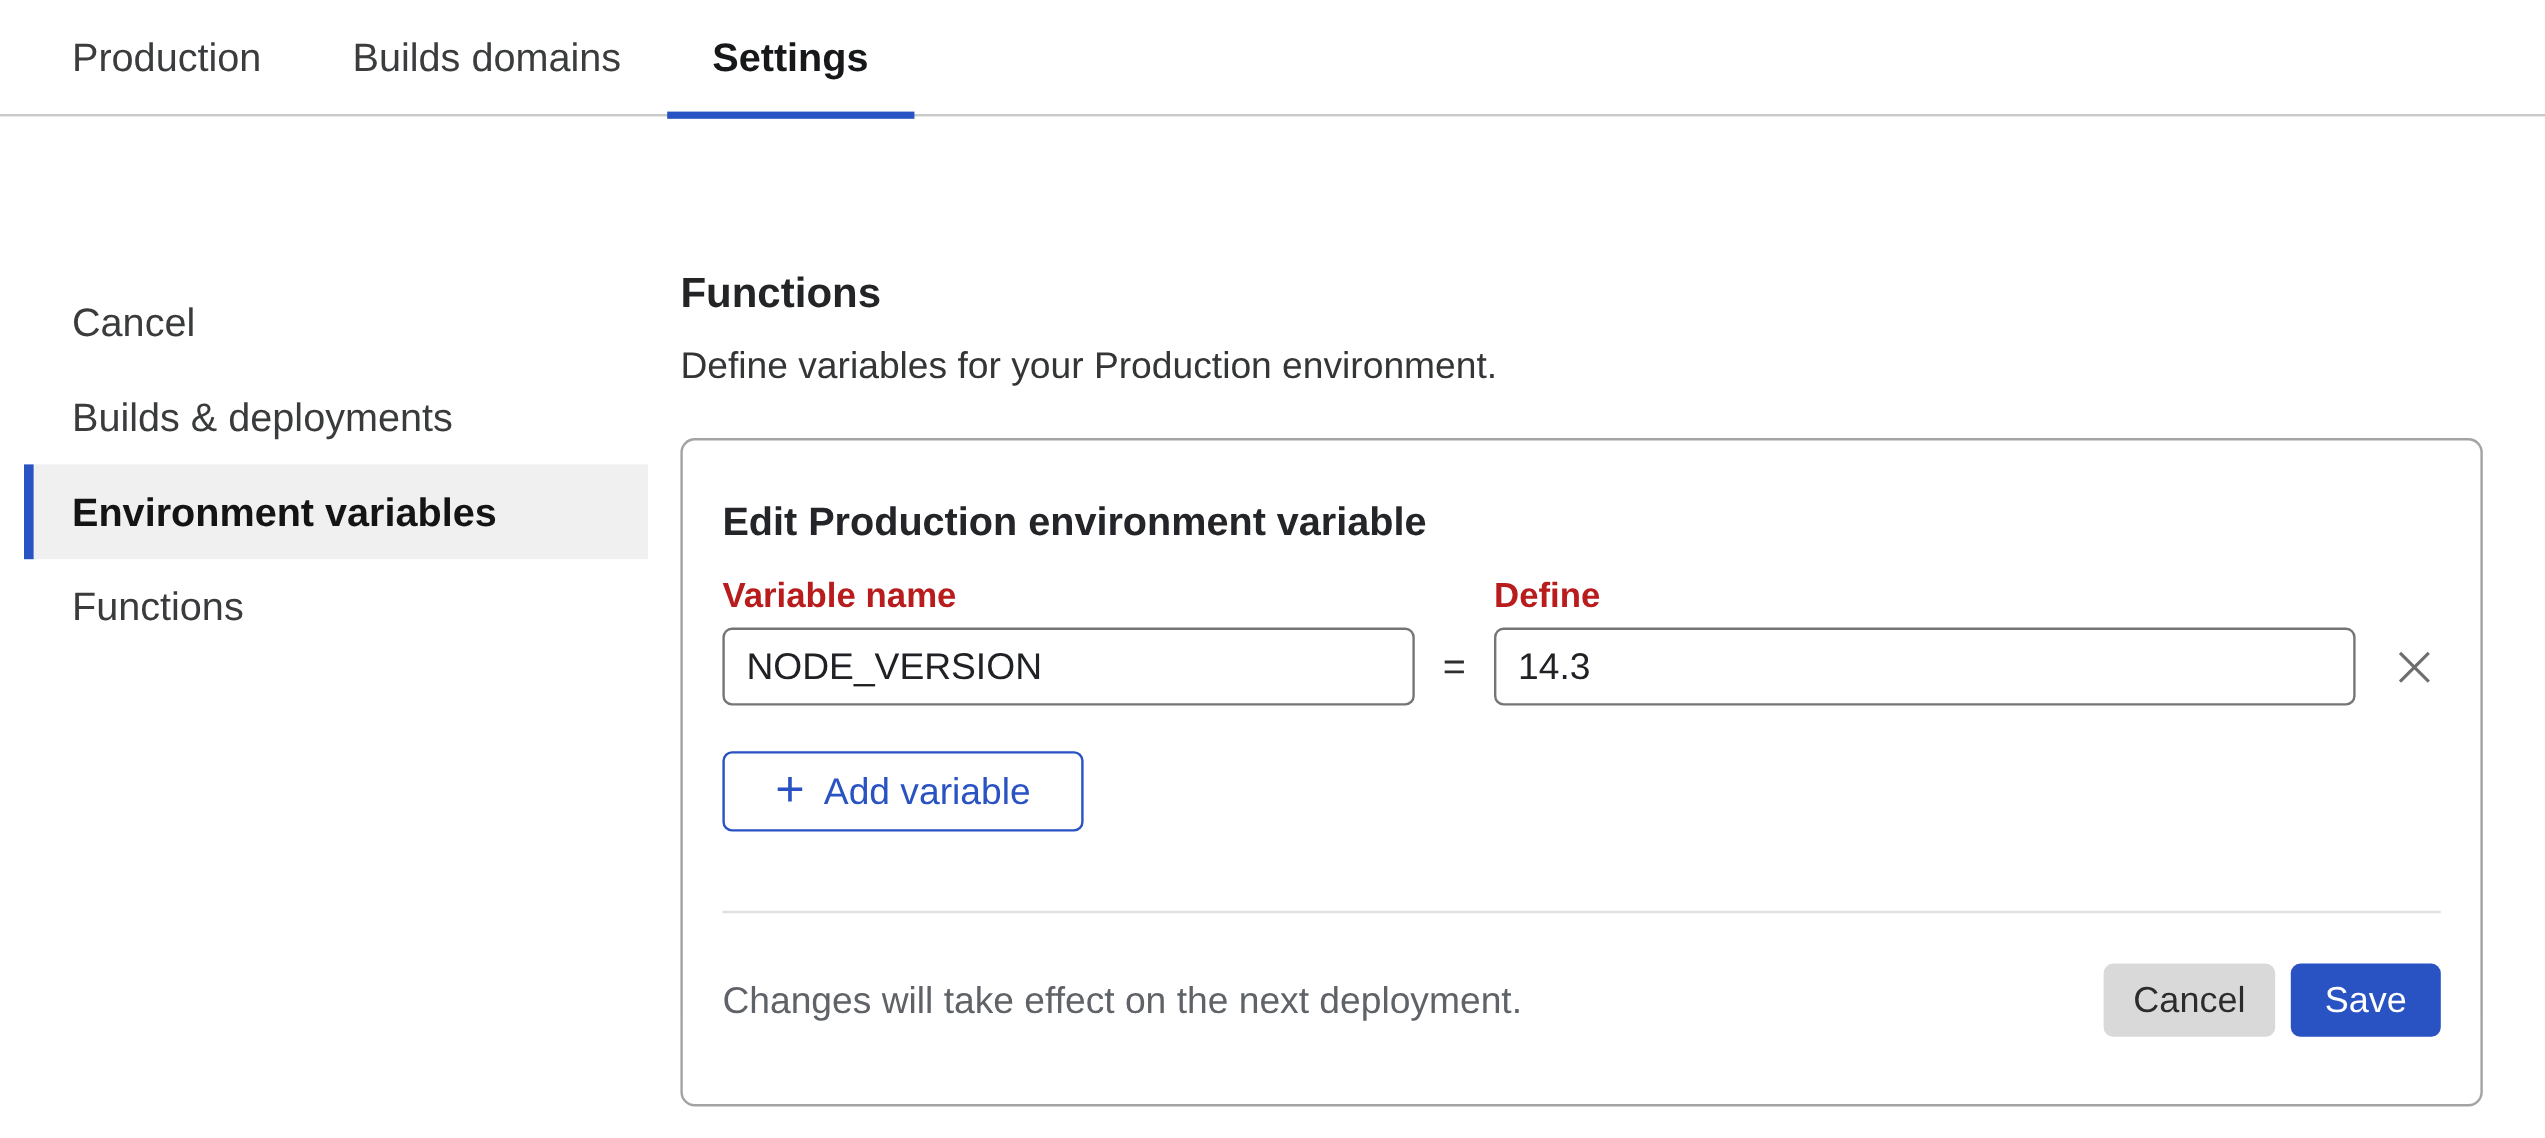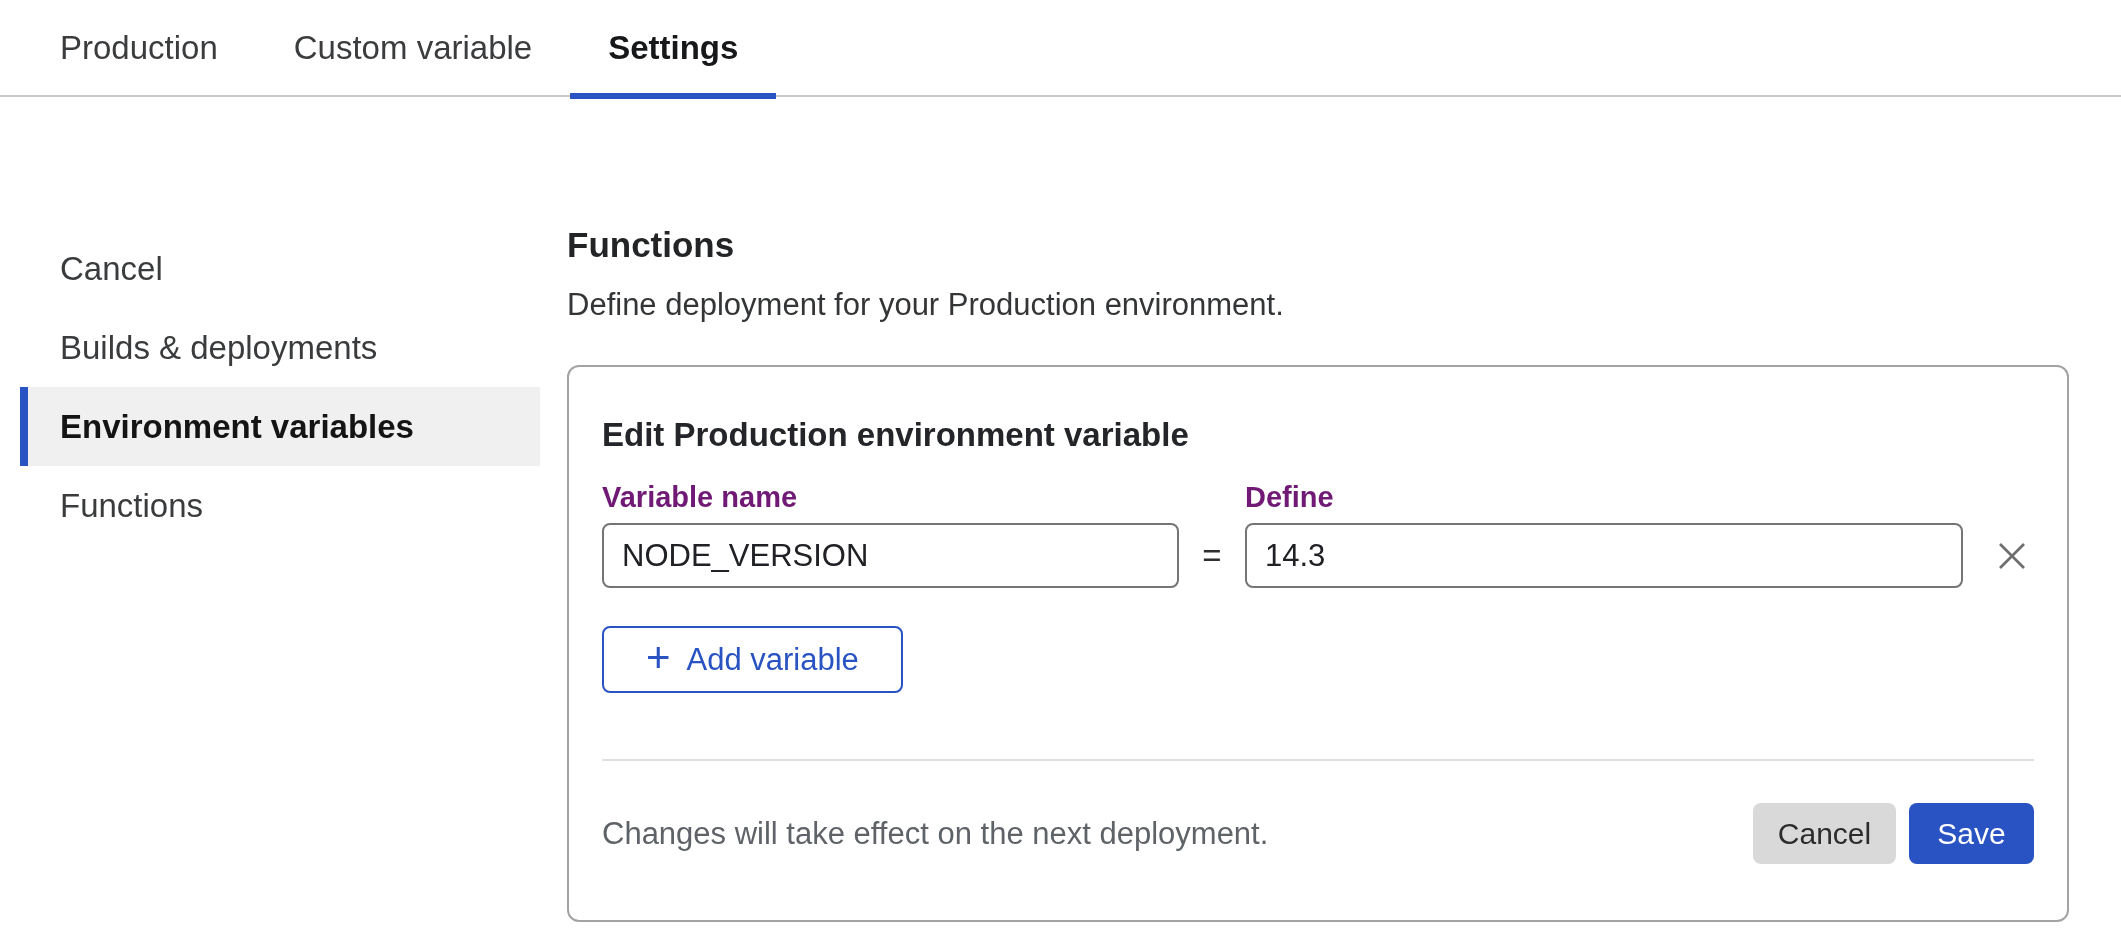--- a/index.html
+++ b/index.html
@@ -53,21 +53,21 @@
   .card{
     margin-top:40px;width:1502px;height:557px;
     border:2px solid var(--card_border);border-radius:12px;
     padding:48px 33px 0 33px;background:#fff;
   }
   .card-title{margin:0;font-size:33px;line-height:40px;font-weight:bold;color:#232528;}
   .var-grid{
     display:grid;grid-template-columns:577px 66px 718px 1fr;
     margin-top:24px;
   }
-  .field-label{font-size:29px;line-height:36px;font-weight:bold;color:#701a75;}
+  .field-label{font-size:29px;line-height:36px;font-weight:bold;color:#b91c1c;}
   .inputs{margin-top:8px;align-items:center;}
   .text-input{
     height:65px;width:100%;border:2px solid var(--input_border);border-radius:8px;
     font-family:"Liberation Sans", sans-serif;font-size:31px;color:#202124;
     padding:0 18px;background:#fff;outline:none;
   }
   .eq-cell{display:flex;align-items:center;justify-content:center;font-size:33px;color:#2f2f2f;}
   .remove-cell{display:flex;align-items:center;justify-content:flex-end;}
   .remove-btn{
     width:44px;height:44px;border:none;background:transparent;cursor:pointer;
@@ -91,36 +91,36 @@
     font-family:"Liberation Sans", sans-serif;display:inline-flex;align-items:center;justify-content:center;
   }
   .btn-cancel{width:143px;background:var(--cancel_bg);color:#2c2c2c;}
   .btn-save{width:125px;background:var(--accent);color:#ffffff;}
 </style>
 </head>
 <body>
 
 <nav class="tabbar">
   <div class="tab">Production</div>
-  <div class="tab">Custom variable</div>
+  <div class="tab">Builds domains</div>
   <div class="tab active">Settings</div>
 </nav>
 
 <div class="content">
 
   <aside class="sidebar">
     <div class="side-item">Cancel</div>
     <div class="side-item">Builds &amp; deployments</div>
     <div class="side-item active">Environment variables</div>
     <div class="side-item">Functions</div>
   </aside>
 
   <main class="main">
     <h1 class="page-title">Functions</h1>
-    <p class="page-sub">Define deployment for your Production environment.</p>
+    <p class="page-sub">Define variables for your Production environment.</p>
 
     <section class="card">
       <h2 class="card-title">Edit Production environment variable</h2>
 
       <div class="var-grid">
         <div class="field-label">Variable name</div>
         <div></div>
         <div class="field-label">Define</div>
         <div></div>
       </div>

